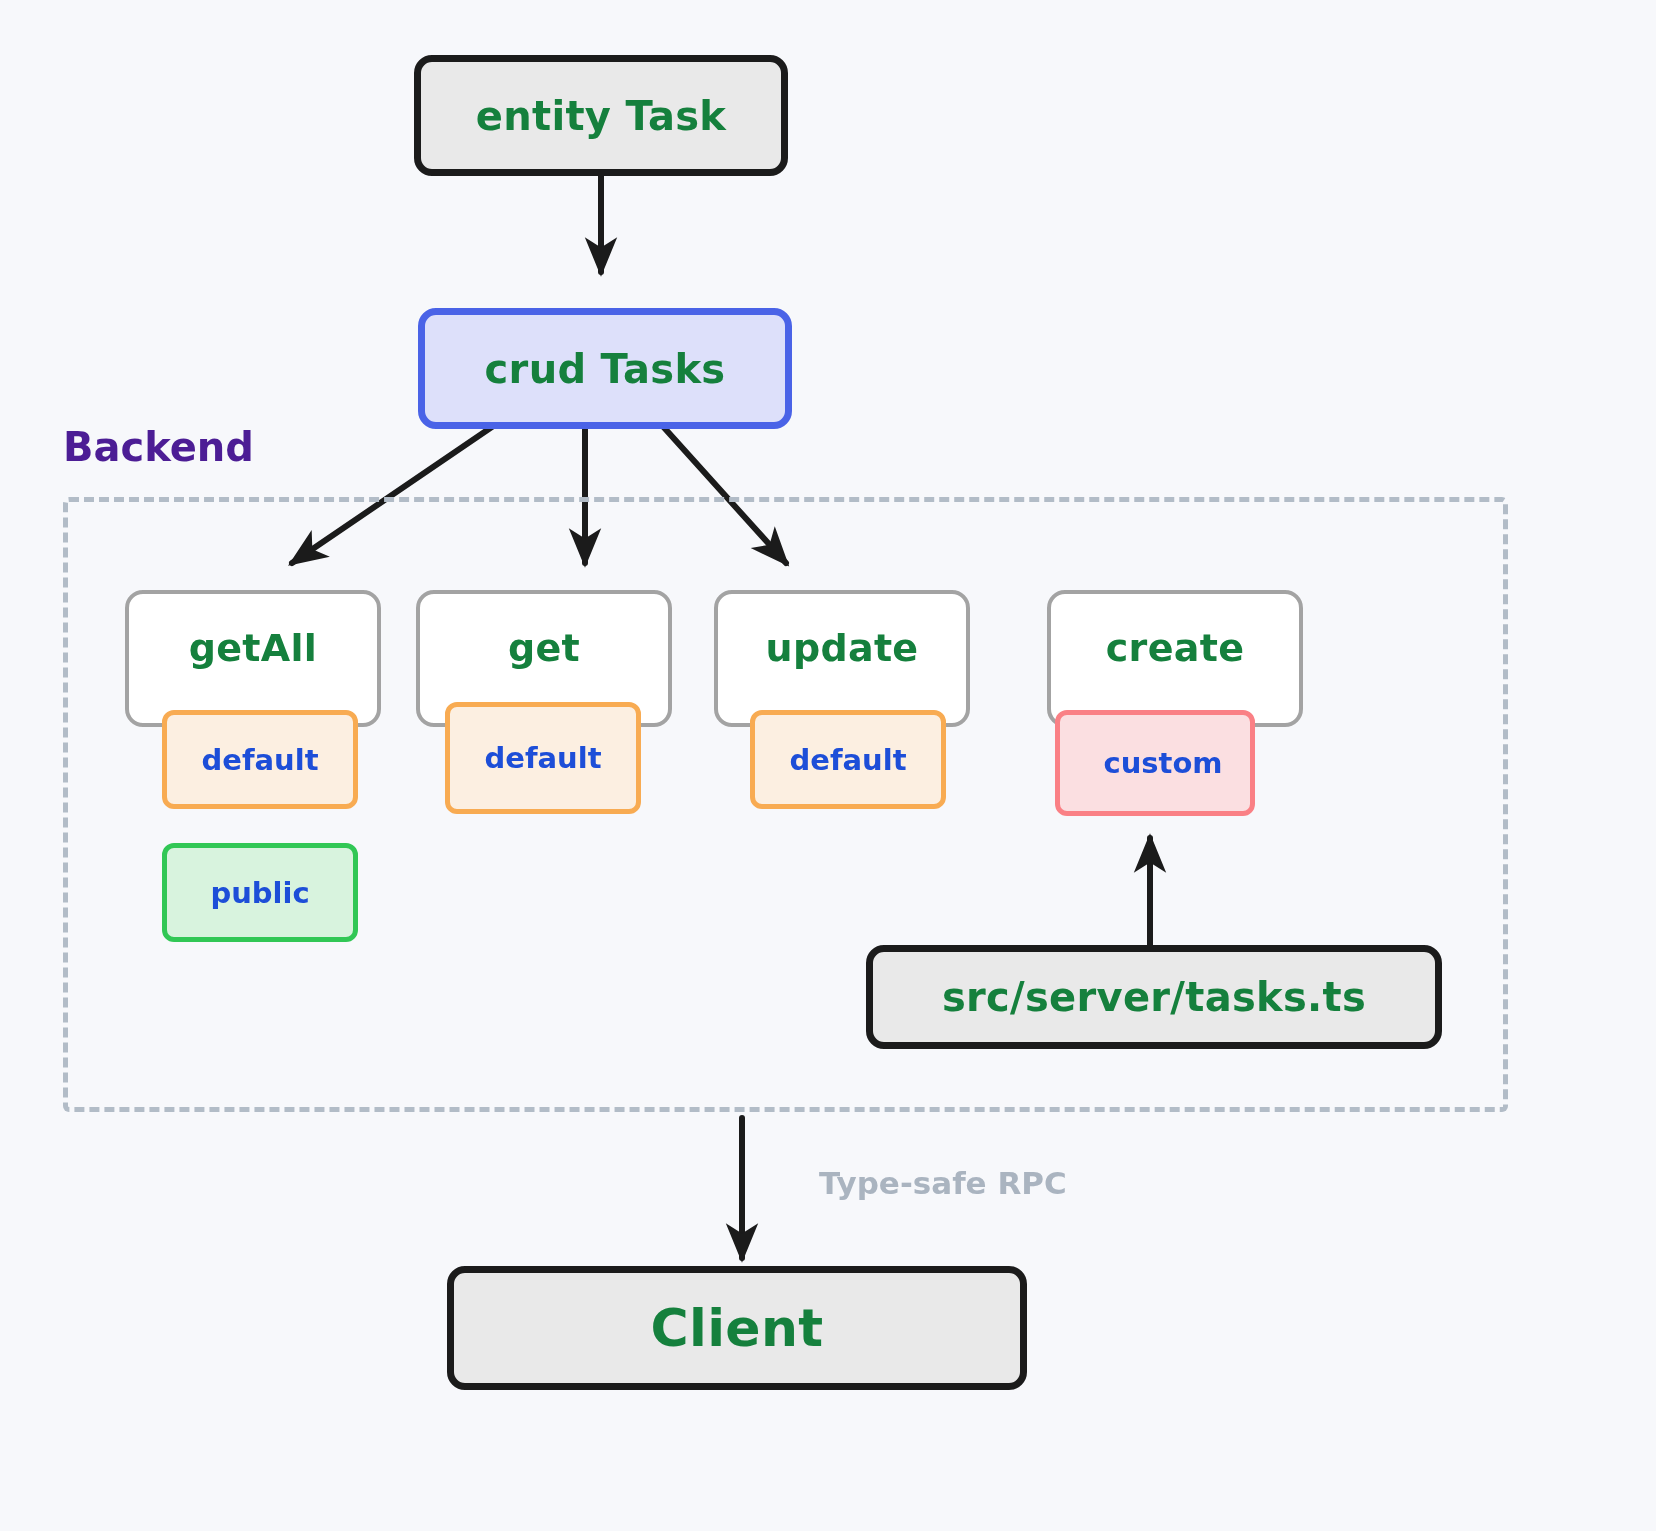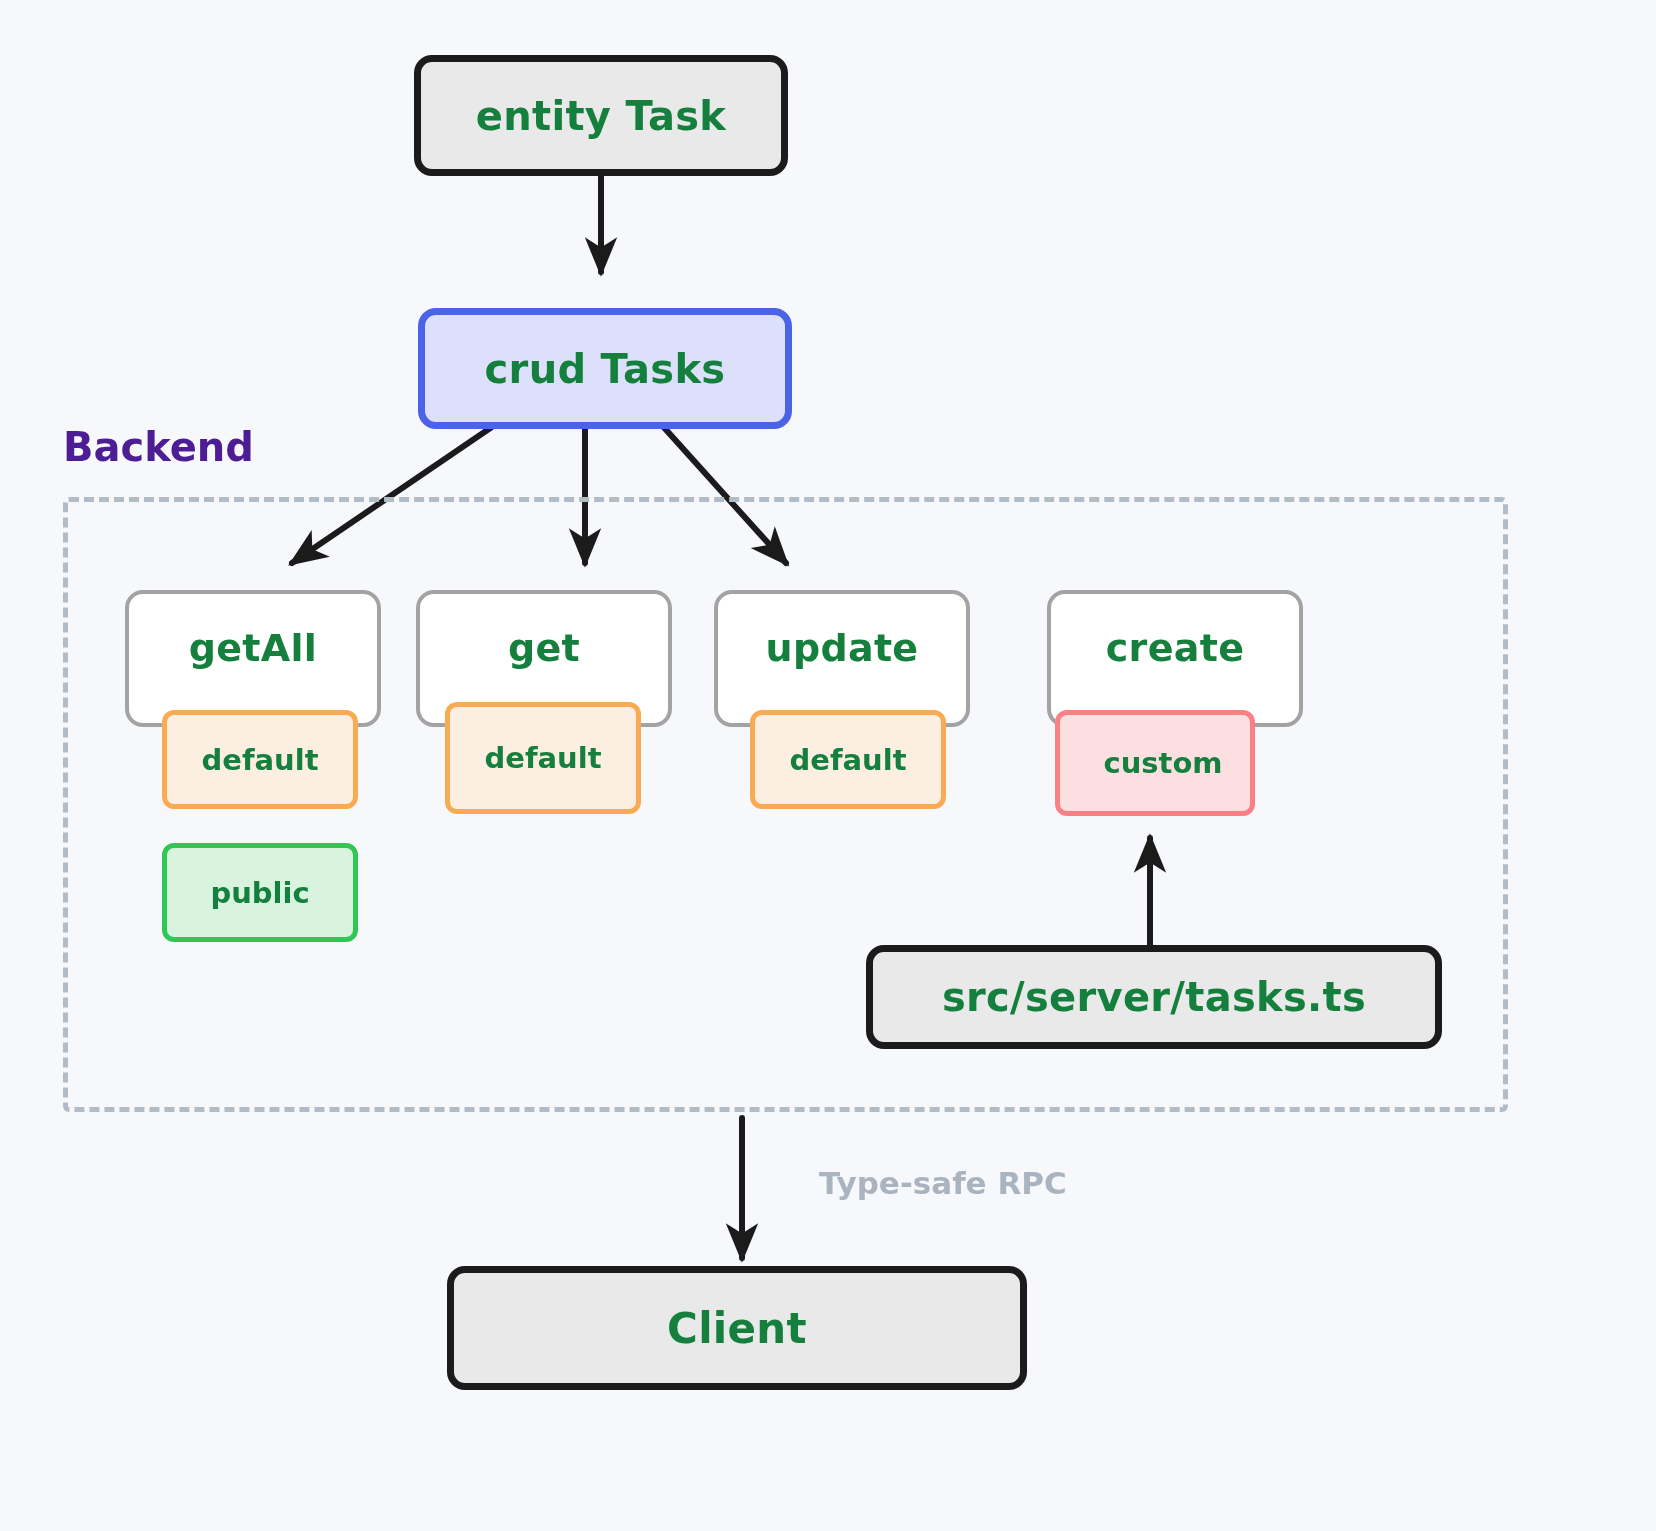--- a/index.html
+++ b/index.html
@@ -74,21 +74,21 @@
   .tag {
     position: absolute;
     box-sizing: border-box;
     display: flex;
     align-items: center;
     justify-content: center;
     text-align: center;
     border-radius: 12px;
     font-family: "DejaVu Sans", sans-serif;
     font-weight: 700;
-    color: #15803d;
+    color: #1d4ed8;
     user-select: none;
   }
   .tag--default {
     background: #fcefe1;
     border: 5px solid #f8ab52;
   }
   .tag--public {
     background: #d8f3de;
     border: 5px solid #31c755;
   }
@@ -123,21 +123,21 @@
     white-space: nowrap;
     user-select: none;
   }
 
   
   .fs-entity   { font-size: 40px; }
   .fs-crud     { font-size: 40px; }
   .fs-method   { font-size: 38px; }
   .fs-tag      { font-size: 29px; }
   .fs-file     { font-size: 40px; }
-  .fs-client   { font-size: 42px; }
+  .fs-client   { font-size: 52px; }
   .fs-group    { font-size: 40px; }
   .fs-edge     { font-size: 31px; }
 </style>
 </head>
 <body>
 
 <div id="canvas">
 
   <svg class="svg-layer" viewBox="0 0 1656 1531" width="1656" height="1531" xmlns="http://www.w3.org/2000/svg">
     <defs>

